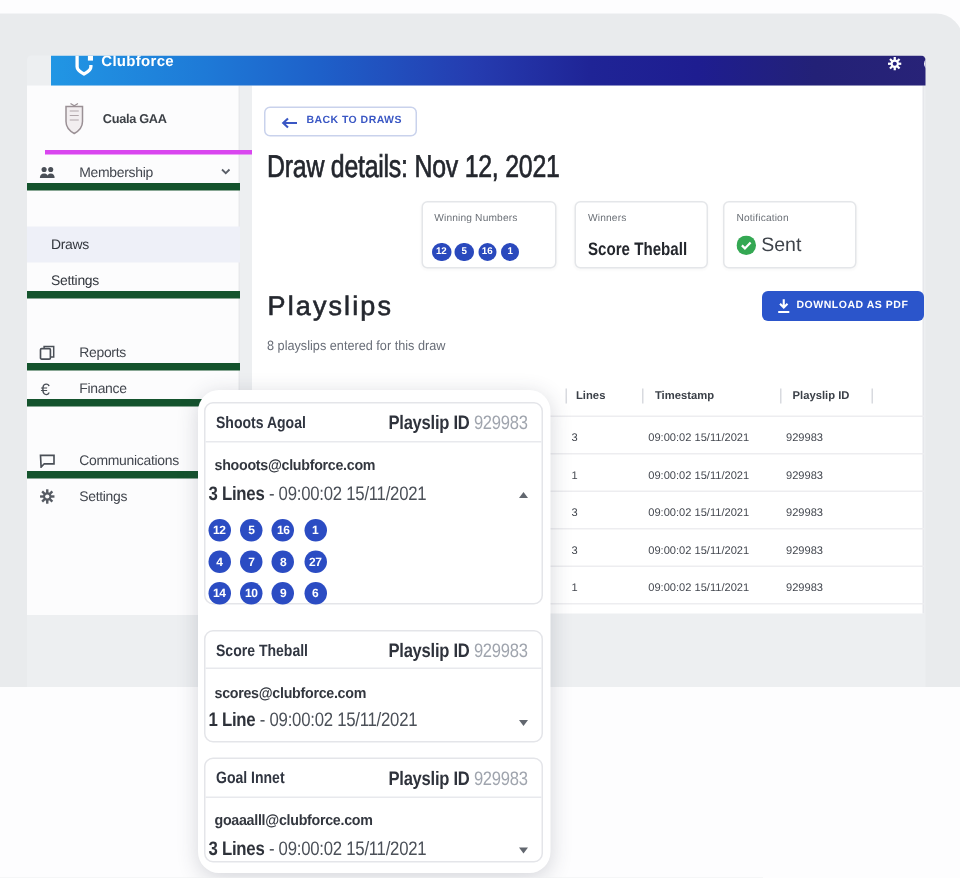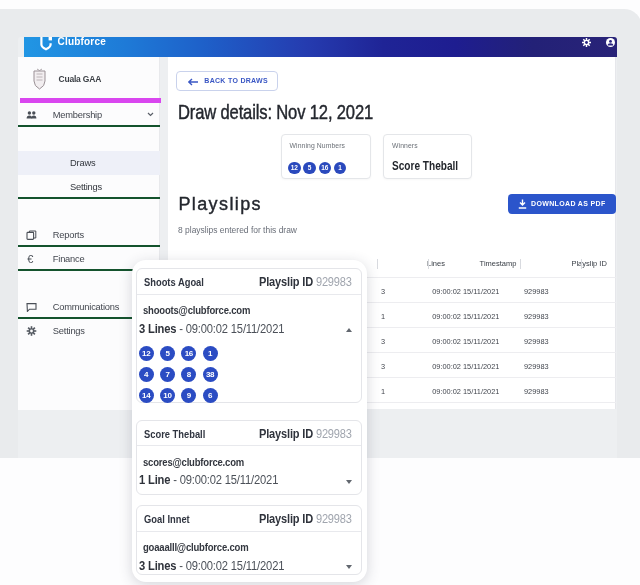--- a/index.html
+++ b/index.html
@@ -1,45 +1,45 @@
 <!DOCTYPE html>
 <html><head>
 <meta charset="utf-8">
 <style>
   * { margin:0; padding:0; box-sizing:border-box; }
   html,body { width:640px; height:585px; }
   body { position:relative; overflow:hidden; background:#fdfdfe; font-family:"Liberation Sans",sans-serif; }
   .panel { position:absolute; left:-20px; top:9px; width:662px; height:449px; background:#e9ebed; border-radius:18px 18px 0 0; }
   .app { position:absolute; left:18px; top:37px; width:599px; height:421px; background:#edeff1; border-radius:3px 3px 0 0; overflow:hidden; }
-  .hdr { position:absolute; left:6px; top:0; width:599px; height:20px;
+  .hdr { position:absolute; left:16px; top:0; width:599px; height:20px;
          background:linear-gradient(90deg,#2196e4 0%,#1e7ad7 17%,#1e60c9 30%,#253cb0 47%,#1f2496 60%,#1e1d90 72%,#232177 85%,#292378 100%);padding-left:11px; }
   .logotext { position:absolute; left:33.5px; top:0; color:#fff; font-size:10px; font-weight:bold; letter-spacing:.2px; line-height:10px; }
   .side { position:absolute; left:0; top:20px; width:141.5px; height:353px; background:#fcfcfd; border-right:1px solid #e8e9ec; }
-  .club { position:absolute; left:2px; top:0; width:100%; height:45.5px; border-bottom:5px solid #d946ef; }
+  .club { position:absolute; left:12px; top:0; width:100%; height:45.5px; border-bottom:3px solid #d946ef; }
   .club .nm { position:absolute; left:38.5px; top:0; line-height:45.5px; font-size:8.5px; letter-spacing:-.2px; font-weight:bold; color:#3c4046; }
-  .mi { position:absolute; left:0; width:141.5px; height:24px; line-height:24px; font-size:9.3px; letter-spacing:-.2px; color:#42464e; border-bottom:2px solid #14532d; }
+  .mi { position:absolute; left:0; width:141.5px; height:24px; line-height:24px; font-size:9.3px; letter-spacing:-.2px; color:#42464e; border-bottom:5px solid #14532d; }
   .mi .lbl { position:absolute; left:34.8px; top:0; }
-  .mi.sub .lbl { left:16px; color:#32363d;margin-left:36px; }
+  .mi.sub .lbl { left:16px; color:#32363d; }
   .mi .ic { position:absolute; left:8px; top:7px; width:11px; height:10px; }
   .chev { position:absolute; left:129px; top:9px; }
   .hl1 { background:#e8ecf5; border-bottom:none; }
   .hl2 { background:#eef0f8; border-bottom:none; }
   .main { position:absolute; left:149.5px; top:20px; width:448.5px; height:352px; background:#fff; border-right:1px solid #e6e7eb; }
   .backbtn { position:absolute; left:8.8px; top:13.7px; width:101.5px; height:20.3px; border:1px solid #c9d2ec; border-radius:4px; background:#fff; }
   .backbtn span { position:absolute; left:27px; top:-1px; line-height:19px; font-size:7px; font-weight:bold; letter-spacing:.3px; color:#3a57c4; }
   .h1 { position:absolute; left:10px; top:43px; font-size:21px; font-weight:normal; -webkit-text-stroke:.45px #24272e; color:#24272e; transform:scaleX(.79); transform-origin:0 0; white-space:nowrap; letter-spacing:-.2px; }
   .card { position:absolute; top:76.6px; height:45px; background:#fff; border:1px solid #e4e6e9; border-radius:4px; box-shadow:0 1px 2px rgba(40,44,60,.04); }
   .card .lb { position:absolute; left:8px; top:7px; font-size:6.8px; color:#6b7077; letter-spacing:.1px; }
   .card .vl { position:absolute; left:8px; top:20.5px; font-size:14.5px; font-weight:bold; color:#23262c; transform:scaleX(.95); transform-origin:0 0; white-space:nowrap; }
   .ball { position:absolute; border-radius:50%; background:#2a49bd; color:#fff; font-weight:bold; text-align:center; }
   .pshead { position:absolute; left:10.9px; top:136.5px; font-size:18px; font-weight:normal; -webkit-text-stroke:.4px #24272e; color:#24272e; letter-spacing:1.4px; }
   .dlbtn { position:absolute; left:340.5px; top:137px; width:108px; height:20px; background:#2b55cb; border-radius:4px; }
   .dlbtn span { position:absolute; left:23px; top:0; line-height:20px; font-size:7px; font-weight:bold; letter-spacing:.35px; color:#fff; }
   .subtxt { position:absolute; left:10.9px; top:167.5px; font-size:9px; letter-spacing:0; color:#696e78; transform:scaleX(.94); transform-origin:0 0; }
-  .thead { position:absolute; top:202.3px; font-size:7.5px; font-weight:normal; color:#3b4048;margin-left:43px; }
+  .thead { position:absolute; top:202.3px; font-size:7.5px; font-weight:bold; color:#3b4048; }
   .pipe { position:absolute; top:202px; width:1px; height:9.5px; background:#d8dadf; }
   .trow { position:absolute; height:25px; border-bottom:1px solid #ededf0; font-size:7.4px; color:#43474f; }
   .pop { position:absolute; left:132px; top:259.5px; width:234.5px; height:322px; background:#fff; border-radius:14px;
          box-shadow:0 3px 14px rgba(50,55,75,.20); }
   .pcard { position:absolute; left:4px; width:226px; background:#fff; border:1px solid #e4e5e9; border-radius:6px; }
   .ptitle { position:absolute; left:0; top:0; width:100%; height:25.5px; border-bottom:1px solid #e8e9ed; }
   .ptitle .nm { position:absolute; left:6.5px; top:1px; line-height:25px; font-size:11px; font-weight:bold; color:#303540; transform:scaleX(.85); transform-origin:0 0; white-space:nowrap; }
   .ptitle .pid { position:absolute; left:121.5px; top:0; line-height:25px; font-size:13px; font-weight:bold; color:#2f333c; letter-spacing:-.2px; transform:scaleX(.85); transform-origin:0 0; white-space:nowrap; }
   .ptitle .pid b { font-weight:normal; color:#a0a5ae; }
   .pemail { position:absolute; left:6.2px; top:36px; font-size:10px; letter-spacing:-.2px; font-weight:bold; color:#33373f; transform:scaleX(.95); transform-origin:0 0; }
@@ -128,20 +128,28 @@
         <div class="lb">Winning Numbers</div>
         <div class="ball" style="left:6.5px;top:27px;width:12.5px;height:12.5px;font-size:6.5px;line-height:12.5px">12</div>
         <div class="ball" style="left:21.8px;top:27px;width:12.5px;height:12.5px;font-size:6.5px;line-height:12.5px">5</div>
         <div class="ball" style="left:37.1px;top:27px;width:12.5px;height:12.5px;font-size:6.5px;line-height:12.5px">16</div>
         <div class="ball" style="left:52.4px;top:27px;width:12.5px;height:12.5px;font-size:6.5px;line-height:12.5px">1</div>
       </div>
       <div class="card" style="left:215.5px;width:88.5px">
         <div class="lb">Winners</div>
         <div class="vl" style="font-size:12px;top:24.5px;transform:scaleX(.84)">Score Theball</div>
       </div>
+      <div class="card" style="left:314.5px;width:88.5px">
+        <div class="lb">Notification</div>
+        <svg style="position:absolute;left:8px;top:22px" width="13" height="13" viewBox="0 0 13 13">
+          <circle cx="6.5" cy="6.5" r="6.5" fill="#34a853"></circle>
+          <path d="M3.6 6.6 l2 2 l3.8 -4" stroke="#fff" stroke-width="1.5" fill="none"></path>
+        </svg>
+        <div class="vl" style="left:24.5px;top:20px;font-size:13px;font-weight:normal;color:#3e434a;transform:none">Sent</div>
+      </div>
       <div class="pshead">Playslips</div>
       <div class="dlbtn">
         <svg style="position:absolute;left:10px;top:5px" width="9" height="10" viewBox="0 0 9 10">
           <path d="M4.5 0.5 v5 M2 3.5 l2.5 2.5 l2.5 -2.5" stroke="#fff" stroke-width="1.4" fill="none"></path>
           <path d="M0.8 9 h7.4" stroke="#fff" stroke-width="1.4"></path>
         </svg>
         <span>DOWNLOAD AS PDF</span>
       </div>
       <div class="subtxt">8 playslips entered for this draw</div>
       <div style="position:absolute;left:0;top:220.3px;width:448px;height:1px;background:#ededf0"></div>
@@ -210,21 +218,21 @@
       <div class="pemail">shooots@clubforce.com</div>
       <div class="pline"><b>3 Lines</b> - 09:00:02 15/11/2021</div>
       <div class="tri up" style="top:59px"></div>
       <div class="bball" style="left:1.7px;top:76.6px">12</div>
       <div class="bball" style="left:23px;top:76.6px">5</div>
       <div class="bball" style="left:44.3px;top:76.6px">16</div>
       <div class="bball" style="left:65.6px;top:76.6px">1</div>
       <div class="bball" style="left:1.7px;top:97.6px">4</div>
       <div class="bball" style="left:23px;top:97.6px">7</div>
       <div class="bball" style="left:44.3px;top:97.6px">8</div>
-      <div class="bball" style="left:65.6px;top:97.6px">38</div>
+      <div class="bball" style="left:65.6px;top:97.6px">27</div>
       <div class="bball" style="left:1.7px;top:118.6px">14</div>
       <div class="bball" style="left:23px;top:118.6px">10</div>
       <div class="bball" style="left:44.3px;top:118.6px">9</div>
       <div class="bball" style="left:65.6px;top:118.6px">6</div>
     </div>
     <div class="pcard" style="top:160px;height:75px">
       <div class="ptitle">
         <span class="nm">Score Theball</span>
         <span class="pid">Playslip ID <b>929983</b></span>
       </div>

